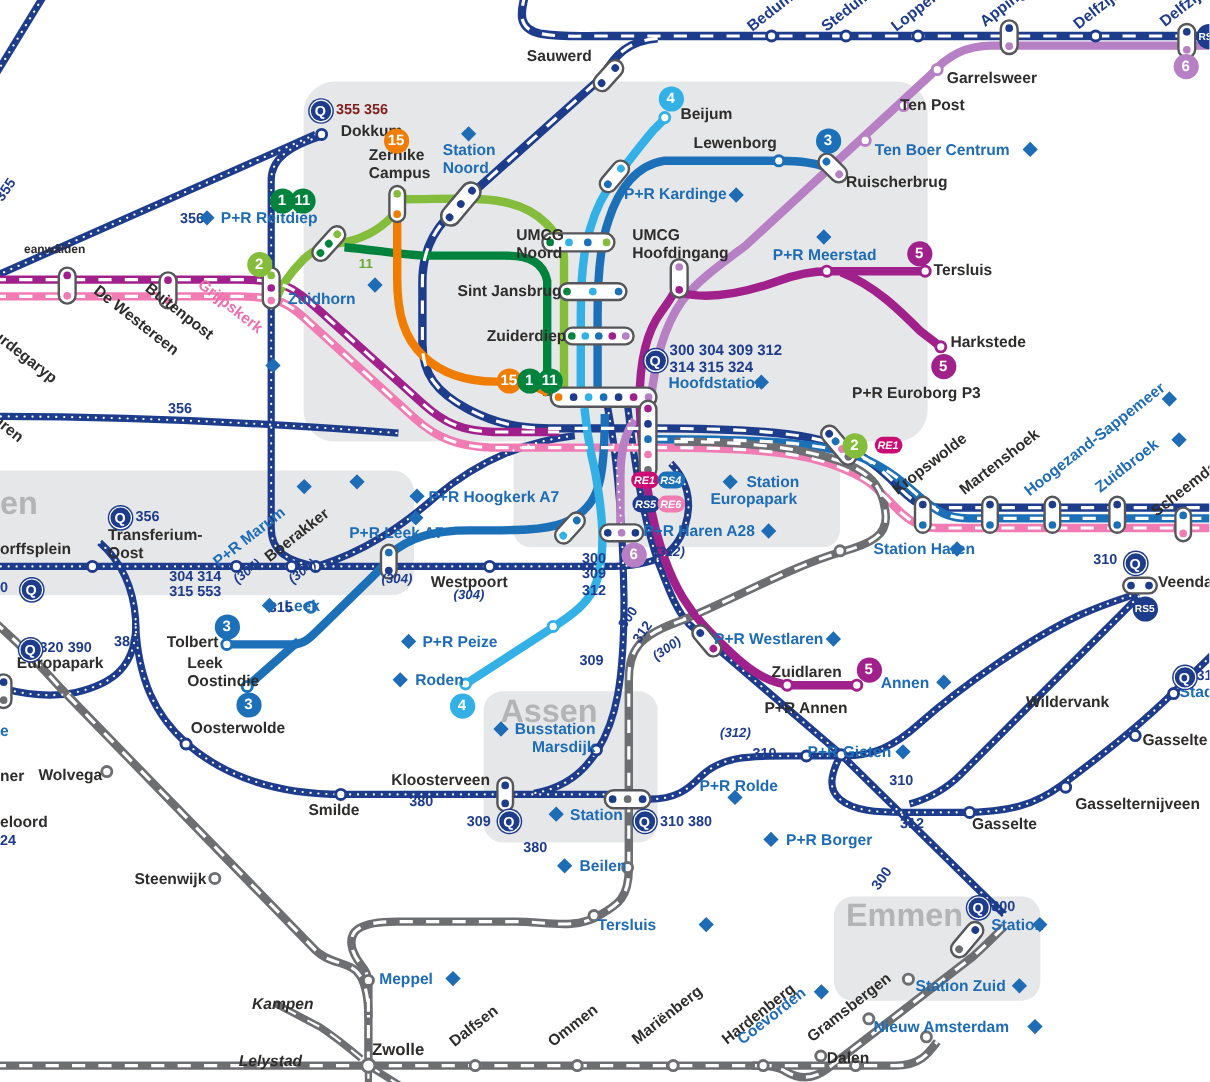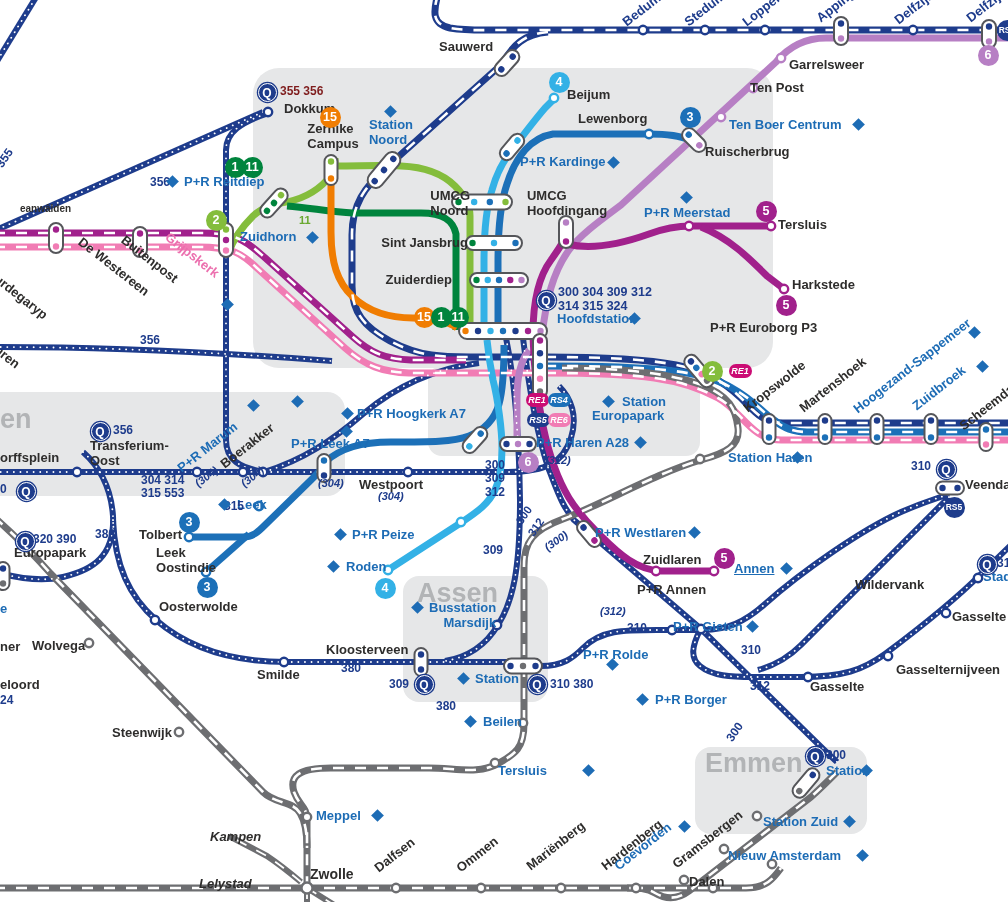--- a/index.html
+++ b/index.html
@@ -351,36 +351,36 @@
       <div class="lbl" style="left: 280px; top: 85px; color: #7f1d1d; font-size: 12px; font-weight: 700;">355 356</div>
       <div class="lbl" style="left: 150px; top: 176px; color: rgb(30, 60, 140); font-size: 12px; font-weight: 700;">356</div>
       <div class="lbl" style="left: 140px; top: 334px; color: rgb(30, 60, 140); font-size: 12px; font-weight: 700;">356</div>
       <div class="lbl" style="left: 5px; top: 157px; color: rgb(30, 60, 140); font-size: 12px; font-weight: 700; transform-origin: left bottom; transform: rotate(-55deg);">355</div>
       <div class="lbl" style="left: 0px; top: 203px; color: rgb(46, 45, 44); font-size: 10px; font-weight: 600; margin-left: 20px;">eanwâlden</div>
       <div class="lbl" style="left: 0px; top: 272px; color: rgb(46, 45, 44); font-size: 13px; font-weight: 600; transform-origin: left top; transform: rotate(38deg);">urdegaryp</div>
       <div class="lbl" style="left: 0px; top: 343px; color: rgb(46, 45, 44); font-size: 13px; font-weight: 600; transform-origin: left top; transform: rotate(38deg);">uren</div>
       <div class="lbl" style="left: 84px; top: 235px; color: rgb(46, 45, 44); font-size: 13px; font-weight: 600; transform-origin: left top; transform: rotate(38deg);">De Westereen</div>
       <div class="lbl" style="left: 127px; top: 233px; color: rgb(46, 45, 44); font-size: 13px; font-weight: 600; transform-origin: left top; transform: rotate(38deg);">Buitenpost</div>
       <div class="lbl" style="left: 171px; top: 230px; color: rgb(236, 111, 174); font-size: 13px; font-weight: 600; transform-origin: left top; transform: rotate(38deg);">Grijpskerk</div>
-      <div class="lbl" style="left: 240px; top: 230px; color: rgb(29, 108, 181); font-size: 13px; font-weight: 600;">Zuidhorn</div>
+      <div class="lbl" style="left: 240px; top: 242px; color: rgb(29, 108, 181); font-size: 13px; font-weight: 600;">Zuidhorn</div>
       <div class="lbl" style="left: 299px; top: 214px; color: rgb(105, 168, 47); font-size: 11px; font-weight: 700;">11</div>
       <div class="lbl" style="left: 184px; top: 175px; color: rgb(29, 108, 181); font-size: 13px; font-weight: 600;">P+R Reitdiep</div>
       <div class="lbl" style="left: 333px; top: 122px; color: rgb(46, 45, 44); font-size: 13px; font-weight: 600; transform: translateX(-50%);">Zernike
 Campus</div>
       <div class="lbl" style="left: 391px; top: 118px; color: rgb(29, 108, 181); font-size: 13px; font-weight: 600; transform: translateX(-50%);">Station
 Noord</div>
       <div class="lbl" style="left: 567px; top: 88px; color: rgb(46, 45, 44); font-size: 13px; font-weight: 600;">Beijum</div>
       <div class="lbl" style="left: 578px; top: 112px; color: rgb(46, 45, 44); font-size: 13px; font-weight: 600;">Lewenborg</div>
       <div class="lbl" style="left: 520px; top: 155px; color: rgb(29, 108, 181); font-size: 13px; font-weight: 700;">P+R Kardinge</div>
       <div class="lbl" style="left: 470px; top: 189px; color: rgb(46, 45, 44); font-size: 13px; font-weight: 600; transform: translateX(-100%);">UMCG
 Noord</div>
       <div class="lbl" style="left: 567px; top: 189px; color: rgb(46, 45, 44); font-size: 13px; font-weight: 600; transform: translateX(-50%);">UMCG
 Hoofdingang</div>
       <div class="lbl" style="left: 468px; top: 236px; color: rgb(46, 45, 44); font-size: 13px; font-weight: 600; transform: translateX(-100%);">Sint Jansbrug</div>
-      <div class="lbl" style="left: 452px; top: 273px; color: rgb(46, 45, 44); font-size: 13px; font-weight: 600; transform: translateX(-100%);">Zuiderdiep</div>
+      <div class="lbl" style="left: 472px; top: 273px; color: rgb(46, 45, 44); font-size: 13px; font-weight: 600; transform: translateX(-100%);">Zuiderdiep</div>
       <div class="lbl" style="left: 629px; top: 15px; color: rgb(30, 60, 140); font-size: 13px; font-weight: 600; transform-origin: left bottom; transform: rotate(-38deg);">Bedum</div>
       <div class="lbl" style="left: 691px; top: 15px; color: rgb(30, 60, 140); font-size: 13px; font-weight: 600; transform-origin: left bottom; transform: rotate(-38deg);">Stedum</div>
       <div class="lbl" style="left: 749px; top: 15px; color: rgb(30, 60, 140); font-size: 13px; font-weight: 600; transform-origin: left bottom; transform: rotate(-38deg);">Loppersum</div>
       <div class="lbl" style="left: 823px; top: 11px; color: rgb(30, 60, 140); font-size: 13px; font-weight: 600; transform-origin: left bottom; transform: rotate(-38deg);">Appingedam</div>
       <div class="lbl" style="left: 901px; top: 13px; color: rgb(30, 60, 140); font-size: 13px; font-weight: 600; transform-origin: left bottom; transform: rotate(-38deg);">Delfzijl West</div>
       <div class="lbl" style="left: 973px; top: 11px; color: rgb(30, 60, 140); font-size: 13px; font-weight: 600; transform-origin: left bottom; transform: rotate(-38deg);">Delfzijl</div>
       <div class="lbl" style="left: 789px; top: 58px; color: rgb(46, 45, 44); font-size: 13px; font-weight: 600;">Garrelsweer</div>
       <div class="lbl" style="left: 750px; top: 81px; color: rgb(46, 45, 44); font-size: 13px; font-weight: 600;">Ten Post</div>
       <div class="lbl" style="left: 729px; top: 118px; color: rgb(29, 108, 181); font-size: 13px; font-weight: 600;">Ten Boer Centrum</div>
       <div class="lbl" style="left: 705px; top: 145px; color: rgb(46, 45, 44); font-size: 13px; font-weight: 600;">Ruischerbrug</div>
@@ -412,21 +412,21 @@
       <div class="lbl" style="left: 810px; top: 680px; color: rgb(46, 45, 44); font-size: 13px; font-weight: 600;">Gasselte</div>
       <div class="lbl" style="left: 750px; top: 680px; color: rgb(30, 60, 140); font-size: 12px; font-weight: 700;">312</div>
       <div class="lbl" style="left: 741px; top: 644px; color: rgb(30, 60, 140); font-size: 12px; font-weight: 700;">310</div>
       <div class="lbl" style="left: 627px; top: 622px; color: rgb(30, 60, 140); font-size: 12px; font-weight: 700;">310</div>
       <div class="lbl" style="left: 600px; top: 605px; color: rgb(30, 60, 140); font-size: 11px; font-weight: 700; font-style: italic;">(312)</div>
       <div class="lbl" style="left: 673px; top: 620px; color: rgb(29, 108, 181); font-size: 13px; font-weight: 600;">P+R Gieten</div>
       <div class="lbl" style="left: 583px; top: 648px; color: rgb(29, 108, 181); font-size: 13px; font-weight: 600;">P+R Rolde</div>
       <div class="lbl" style="left: 655px; top: 693px; color: rgb(29, 108, 181); font-size: 13px; font-weight: 600;">P+R Borger</div>
       <div class="lbl" style="left: 637px; top: 583px; color: rgb(46, 45, 44); font-size: 13px; font-weight: 600;">P+R Annen</div>
       <div class="lbl" style="left: 643px; top: 553px; color: rgb(46, 45, 44); font-size: 13px; font-weight: 600;">Zuidlaren</div>
-      <div class="lbl" style="left: 734px; top: 562px; color: rgb(29, 108, 181); font-size: 13px; font-weight: 600; text-decoration: underline;">Annen</div>
+      <div class="lbl" style="left: 734px; top: 562px; color: rgb(29, 108, 181); font-size: 13px; font-weight: 600;">Annen</div>
       <div class="lbl" style="left: 595px; top: 526px; color: rgb(29, 108, 181); font-size: 13px; font-weight: 600;">P+R Westlaren</div>
       <div class="lbl" style="left: 549px; top: 541px; color: rgb(30, 60, 140); font-size: 11px; font-weight: 700; font-style: italic; transform-origin: left bottom; transform: rotate(-35deg);">(300)</div>
       <div class="lbl" style="left: 524px; top: 514px; color: rgb(30, 60, 140); font-size: 11.5px; font-weight: 700; transform-origin: left bottom; transform: rotate(-55deg);">300</div>
       <div class="lbl" style="left: 536px; top: 526px; color: rgb(30, 60, 140); font-size: 11.5px; font-weight: 700; transform-origin: left bottom; transform: rotate(-55deg);">312</div>
       <div class="lbl" style="left: 505px; top: 459px; color: rgb(30, 60, 140); font-size: 12px; font-weight: 700; transform: translateX(-100%);">300
 309
 312</div>
       <div class="lbl" style="left: 483px; top: 544px; color: rgb(30, 60, 140); font-size: 12px; font-weight: 700;">309</div>
       <div class="lbl" style="left: 359px; top: 478px; color: rgb(46, 45, 44); font-size: 13px; font-weight: 600;">Westpoort</div>
       <div class="lbl" style="left: 378px; top: 490px; color: rgb(30, 60, 140); font-size: 11px; font-weight: 700; font-style: italic;">(304)</div>

